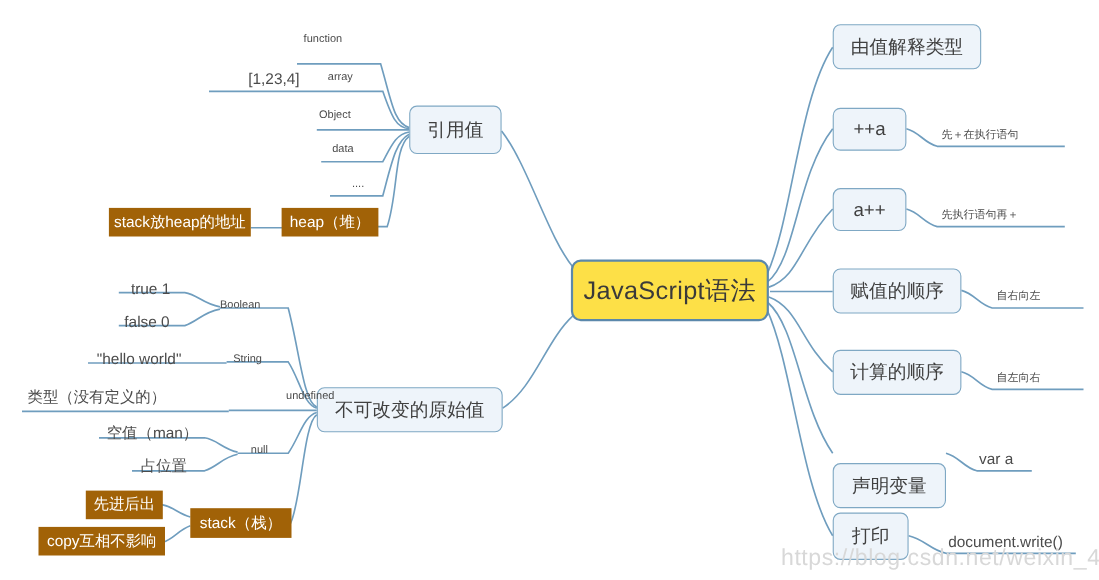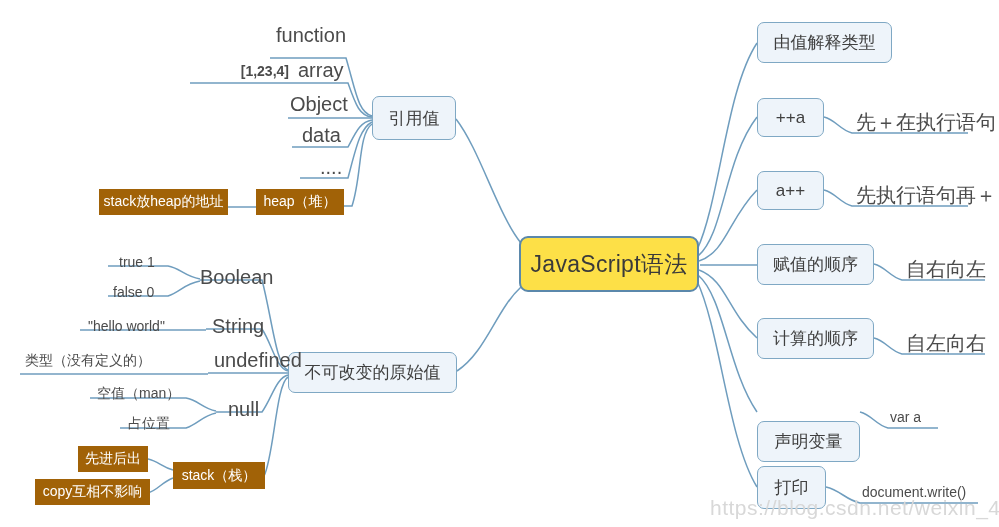--- a/index.html
+++ b/index.html
@@ -14,21 +14,21 @@
   
   .box{background:#EEF4FA;border:1.4px solid #7FA8C4;border-radius:7px;
        color:#404040;font-size:17px;}
   .box.center{background:#fde047;border:2.4px solid #5B88AB;border-radius:9px;
        font-size:23px;color:#3A3A3A;letter-spacing:.3px;}
 
   
   .orange{background:#a16207;color:#FFFFFF;font-size:14px;border:0;border-radius:0;}
 
   
-  .label{color:#4B4B4B;font-size:20px;background:transparent;}
+  .label{color:#4B4B4B;font-size:10px;background:transparent;}
   .label.small{font-size:14px;}
 
   .watermark{position:absolute;left:710px;top:496px;font-size:21px;
              color:#D8D8D8;letter-spacing:.5px;white-space:nowrap;
              font-family:"Liberation Sans",sans-serif;}
 </style>
 </head>
 <body>
 
 <div id="canvas">
@@ -140,21 +140,21 @@
     <span>引用值</span>
   </div>
 
   <div class="node label" style="left:276px;top:24px;width:80px;height:22px;justify-content:flex-start;">
     <span>function</span>
   </div>
 
   <div class="node label" style="left:298px;top:59px;width:60px;height:22px;justify-content:flex-start;">
     <span>array</span>
   </div>
-  <div class="node label small" style="left:209px;top:60px;width:80px;height:22px;justify-content:flex-end;font-weight:bold;">
+  <div class="node label small" style="left:209px;top:60px;width:80px;height:22px;justify-content:center;">
     <span>[1,23,4]</span>
   </div>
 
   <div class="node label" style="left:290px;top:93px;width:70px;height:22px;justify-content:flex-start;">
     <span>Object</span>
   </div>
 
   <div class="node label" style="left:302px;top:124px;width:60px;height:22px;justify-content:flex-start;">
     <span>data</span>
   </div>
@@ -184,21 +184,21 @@
     <span>false 0</span>
   </div>
 
   <div class="node label" style="left:212px;top:315px;width:70px;height:22px;justify-content:flex-start;">
     <span>String</span>
   </div>
   <div class="node label small" style="left:88px;top:315px;width:130px;height:22px;justify-content:flex-start;">
     <span>"hello world"</span>
   </div>
 
-  <div class="node label" style="left:214px;top:349px;width:90px;height:22px;justify-content:flex-start;">
+  <div class="node label" style="left:214px;top:349px;width:90px;height:22px;justify-content:flex-end;">
     <span>undefined</span>
   </div>
   <div class="node label small" style="left:25px;top:350px;width:160px;height:22px;justify-content:flex-start;">
     <span>类型（没有定义的）</span>
   </div>
 
   <div class="node label" style="left:228px;top:398px;width:50px;height:22px;justify-content:flex-start;">
     <span>null</span>
   </div>
   <div class="node label small" style="left:97px;top:383px;width:110px;height:22px;justify-content:flex-start;">

